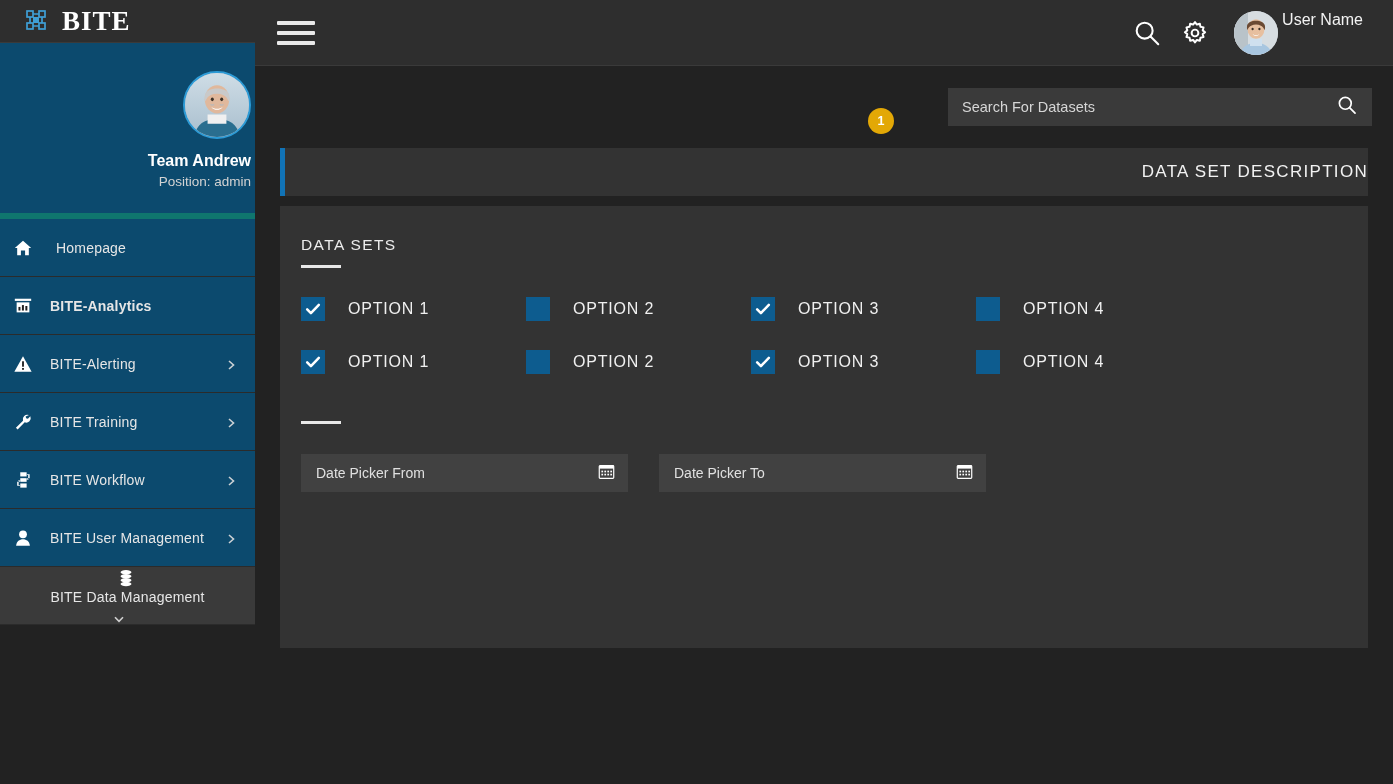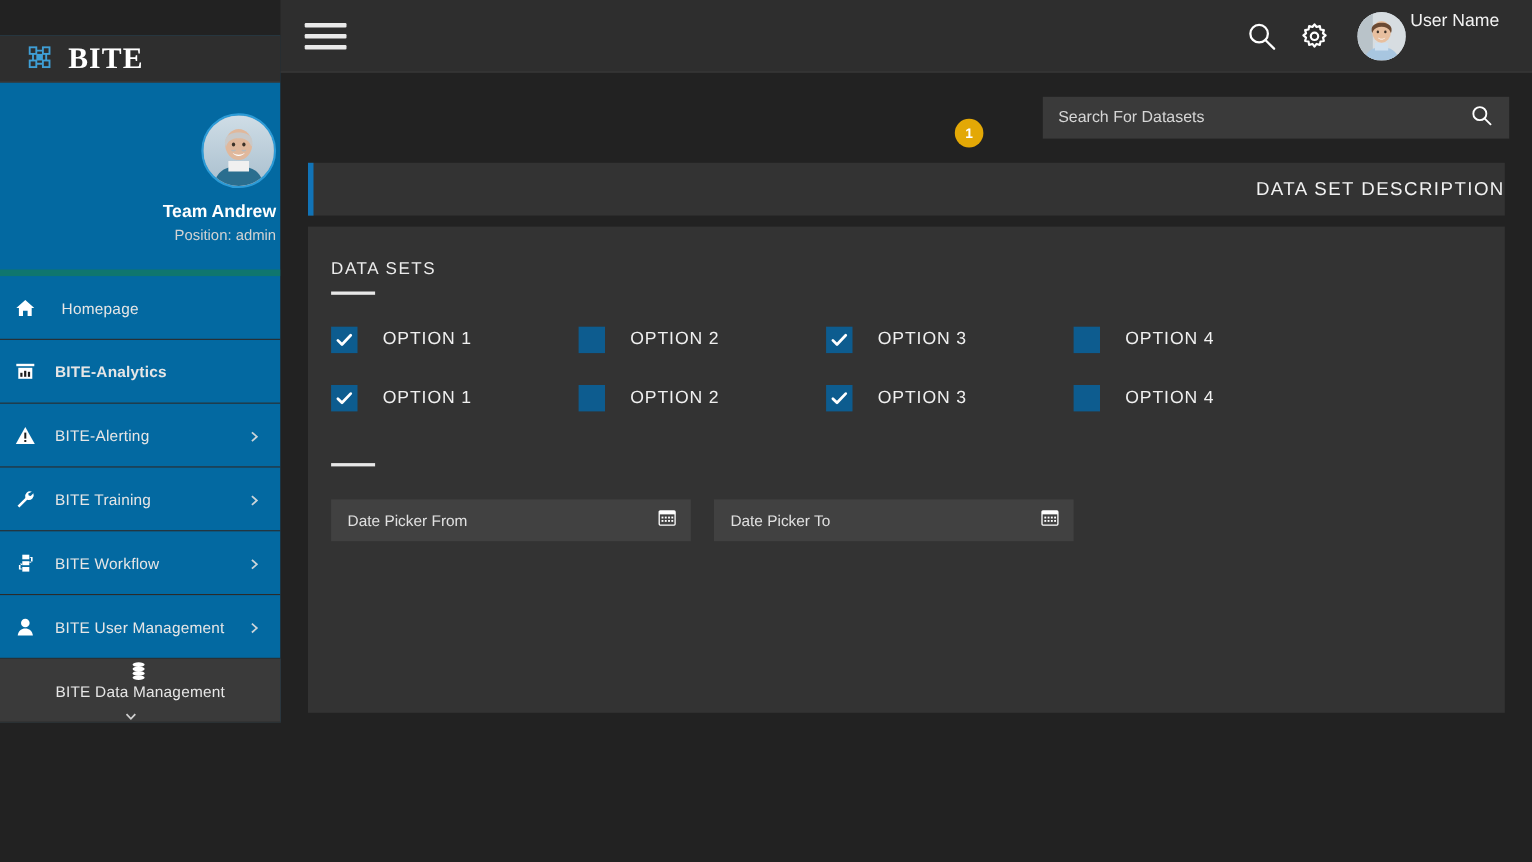--- a/index.html
+++ b/index.html
@@ -7,23 +7,23 @@
     width: 1393px; height: 784px;
     background: #222222;
     font-family: "Liberation Sans", sans-serif;
     overflow: hidden;
   }
   .app { position: relative; width: 1393px; height: 784px; display: flex; }
 
   
   .sidebar {
     width: 255px; height: 625px;
-    background: #0369a1;
+    background: #0c4a6e;
     flex: 0 0 255px;
-    display: flex; flex-direction: column; margin-top: 32px;
+    display: flex; flex-direction: column;
   }
   .brand {
     height: 66px; background: #2e2e2e;
     display: flex; align-items: center; gap: 12px;
     padding-left: 24px;
     border-bottom: 1px solid #3a3a3a;
   }
   .brand-mark { width: 26px; height: 26px; flex: 0 0 26px; }
   .brand-text {
     color: #ffffff; font-family: "Liberation Serif", serif;
@@ -152,21 +152,21 @@
   .opt { display: flex; align-items: center; width: 225px; cursor: pointer; }
   .cbox {
     width: 24px; height: 24px; background: #0d5c8f; flex: 0 0 24px;
     display: flex; align-items: center; justify-content: center;
   }
   .opt-label {
     margin-left: 23px; color: #f0f0f0; font-size: 16px; letter-spacing: .8px;
     font-family: "Liberation Sans Narrow", "Liberation Sans", sans-serif;
   }
 
-  .dates { display: flex; gap: 21px; margin-top: 30px; }
+  .dates { display: flex; gap: 31px; margin-top: 30px; }
   .datefield {
     width: 327px; height: 38px; background: #414141;
     display: flex; align-items: center; justify-content: space-between;
     padding: 0 13px 0 15px; cursor: pointer;
   }
   .datefield .ph { color: #e0e0e0; font-size: 14px; }
 </style>
 </head>
 <body>
 

